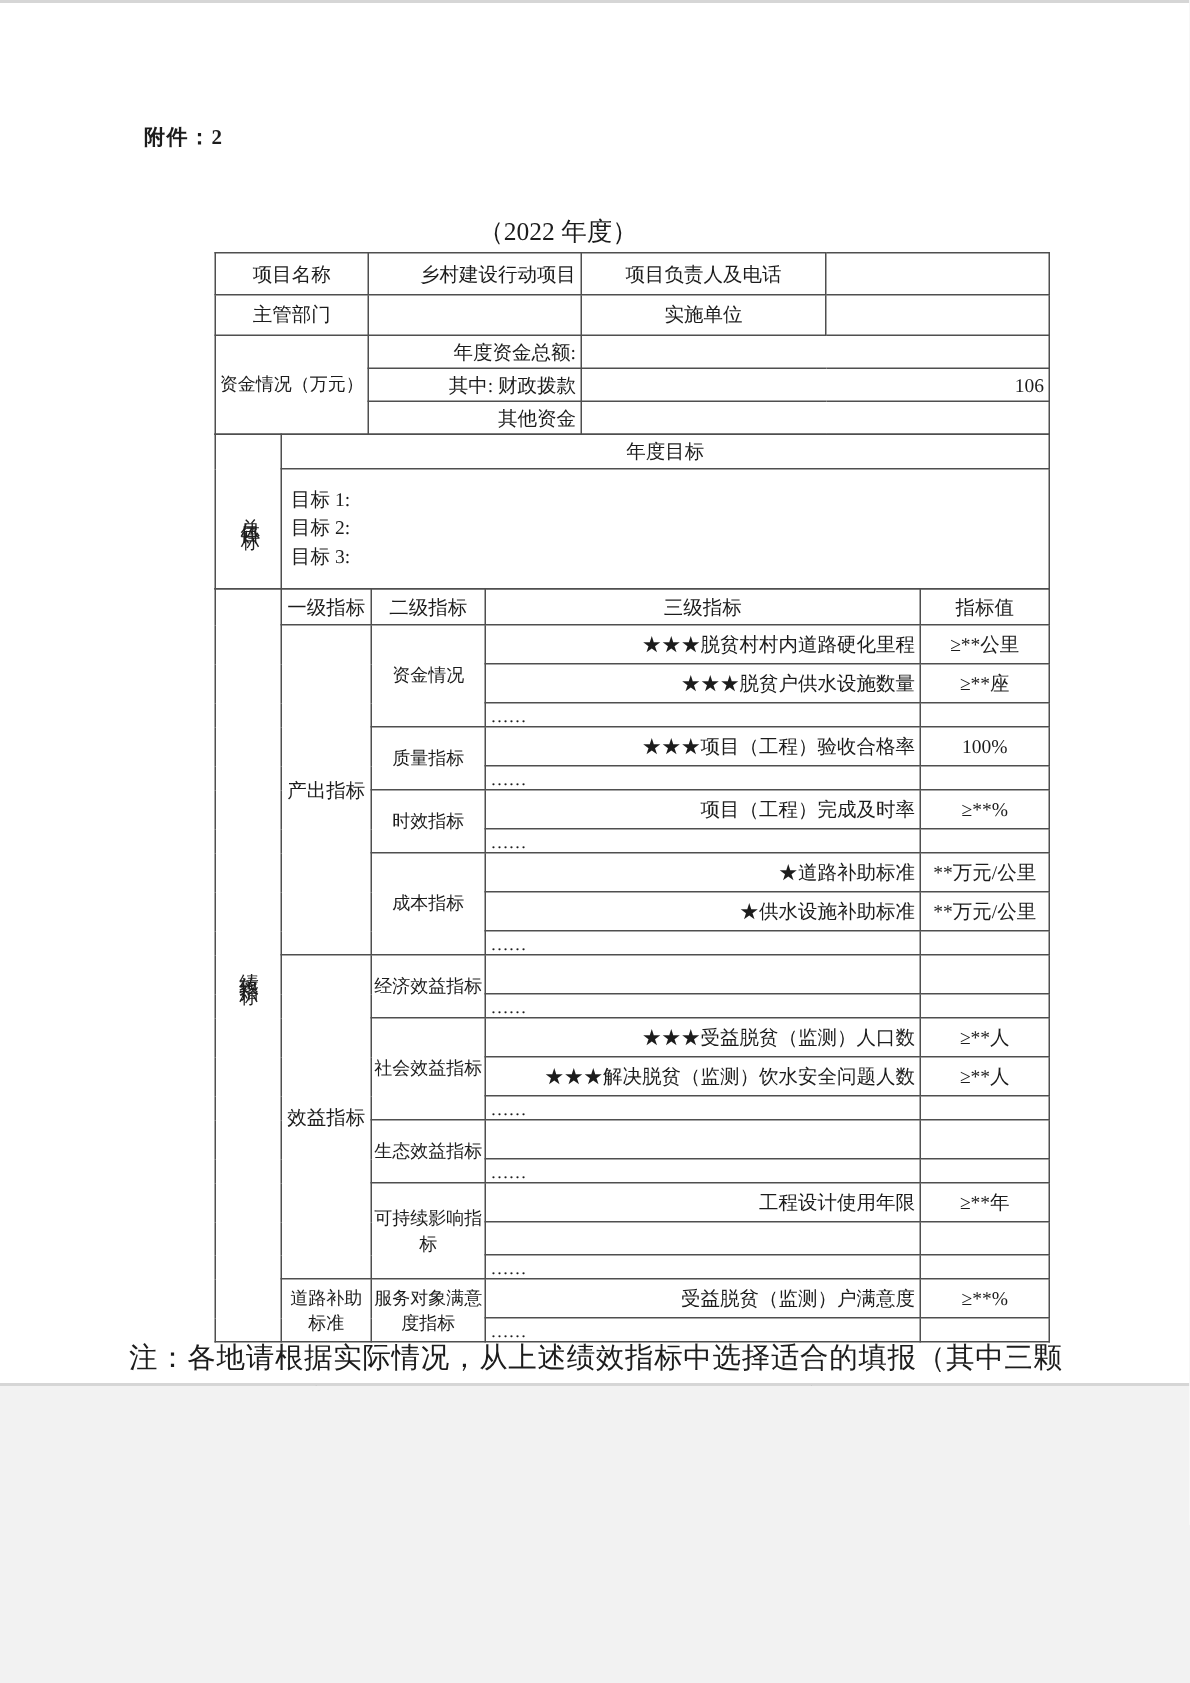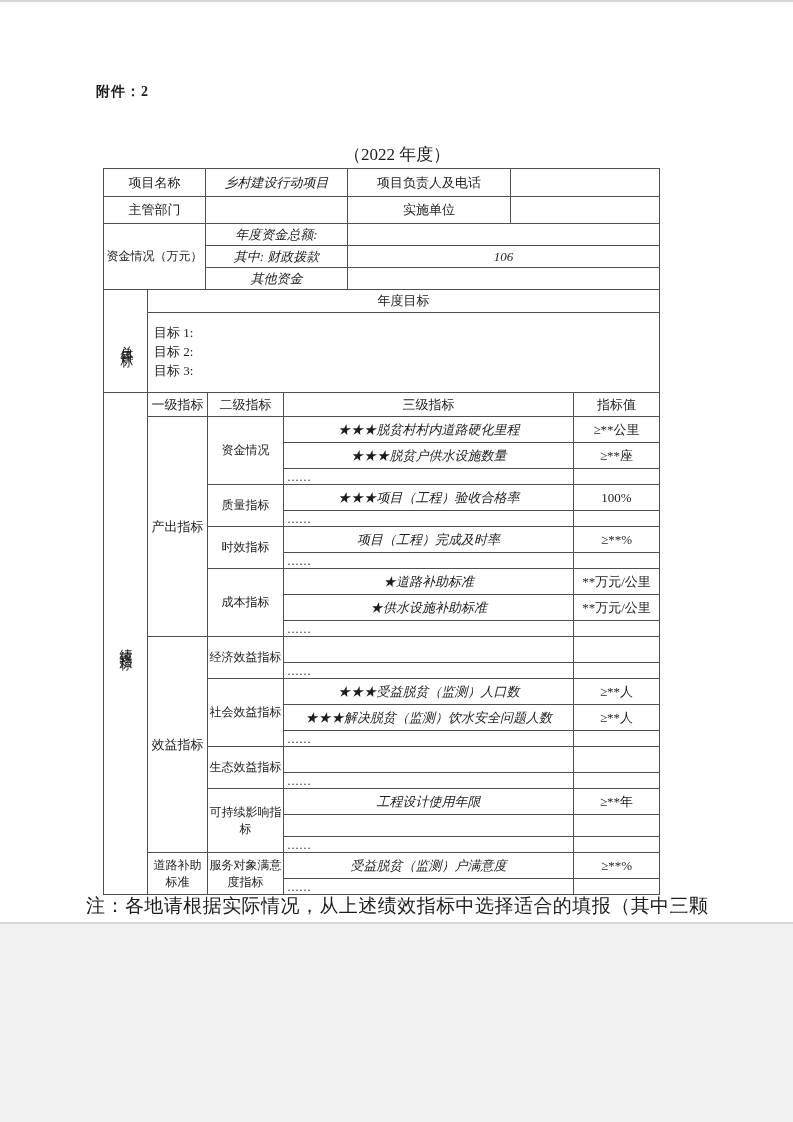--- a/index.html
+++ b/index.html
@@ -19,37 +19,37 @@
   .attachment{
     position:absolute;left:96px;top:83px;
     font-size:14px;font-weight:bold;letter-spacing:1px;
   }
   .title{
     position:absolute;left:103px;top:104px;width:556px;
     margin:0;text-align:center;
     font-size:24px;font-weight:bold;letter-spacing:2px;
   }
   .subtitle{
-    position:absolute;left:119px;top:143px;width:556px;
+    position:absolute;left:94px;top:143px;width:556px;
     text-align:center;font-size:17px;
   }
 
   .tables{position:absolute;left:103px;top:168px;width:556px;}
-  table{border-collapse:collapse;table-layout:fixed;width:556px;}
+  table{border-collapse:collapse;table-layout:fixed;width:556px;margin-left:40px;}
   table + table{margin-top:-1px;}
   td{
     border:1px solid #4f4f4f;
     font-size:13px;
     padding:1px 3px;
     vertical-align:middle;
     overflow:hidden;
     word-break:break-all;
   }
   .c{text-align:center;}
-  .l{text-align:center;font-style:italic;}
+  .l{text-align:right;}
   .small{font-size:12px;padding:1px 0;}
   .lv2{font-size:12px;text-align:center;padding:1px;}
   .vert{
     writing-mode:vertical-rl;
     text-orientation:upright;
     text-align:center;
     letter-spacing:3px;
     font-size:13px;
     padding:2px 0;
   }

